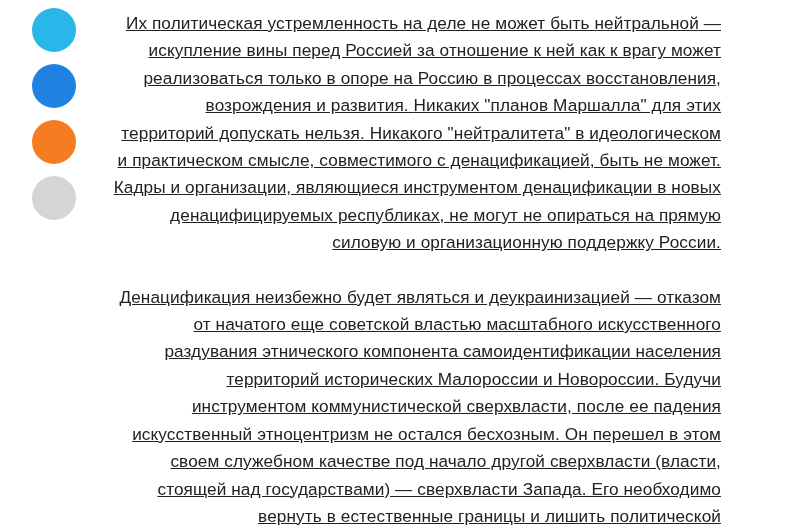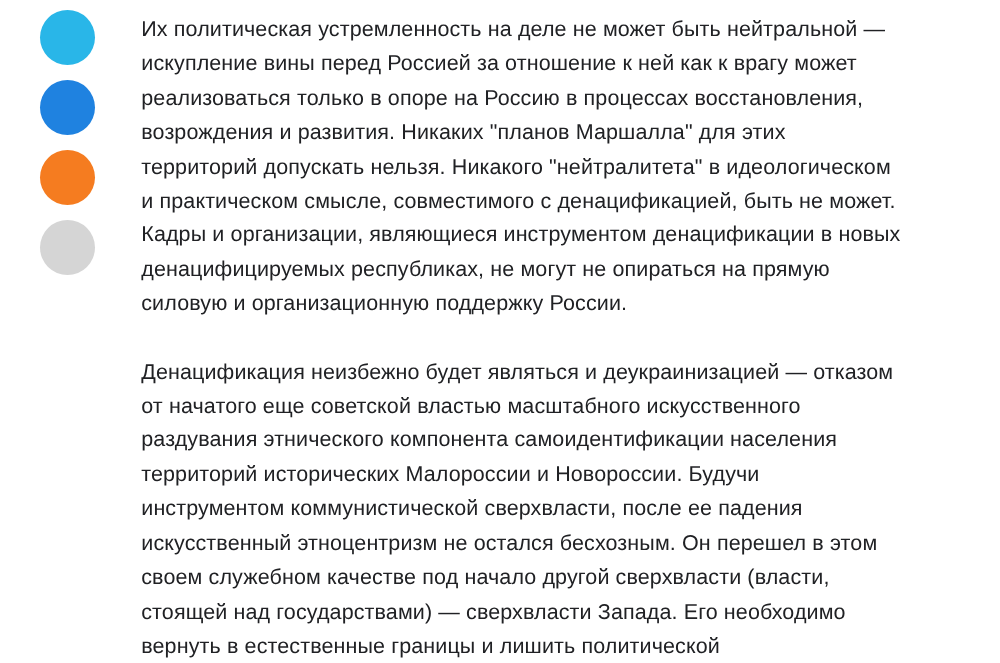--- a/index.html
+++ b/index.html
@@ -39,22 +39,23 @@
     position: absolute;
     left: 113px;
     top: 10px;
     width: 608px;
   }
   .para {
     font-size: 17.2px;
     line-height: 27.4px;
     color: #202124;
     margin: 0;
-    text-align: left;
+    text-align: right;
     letter-spacing: 0.1px;
+    text-decoration: underline;
   }
   .para + .para {
     margin-top: 27px;
   }
   .u {
     position: relative;
     background-image: linear-gradient(to right, #e8372c, #e8372c);
     background-repeat: no-repeat;
     background-size: 100% 2px;
     background-position: 0 1.22em;

